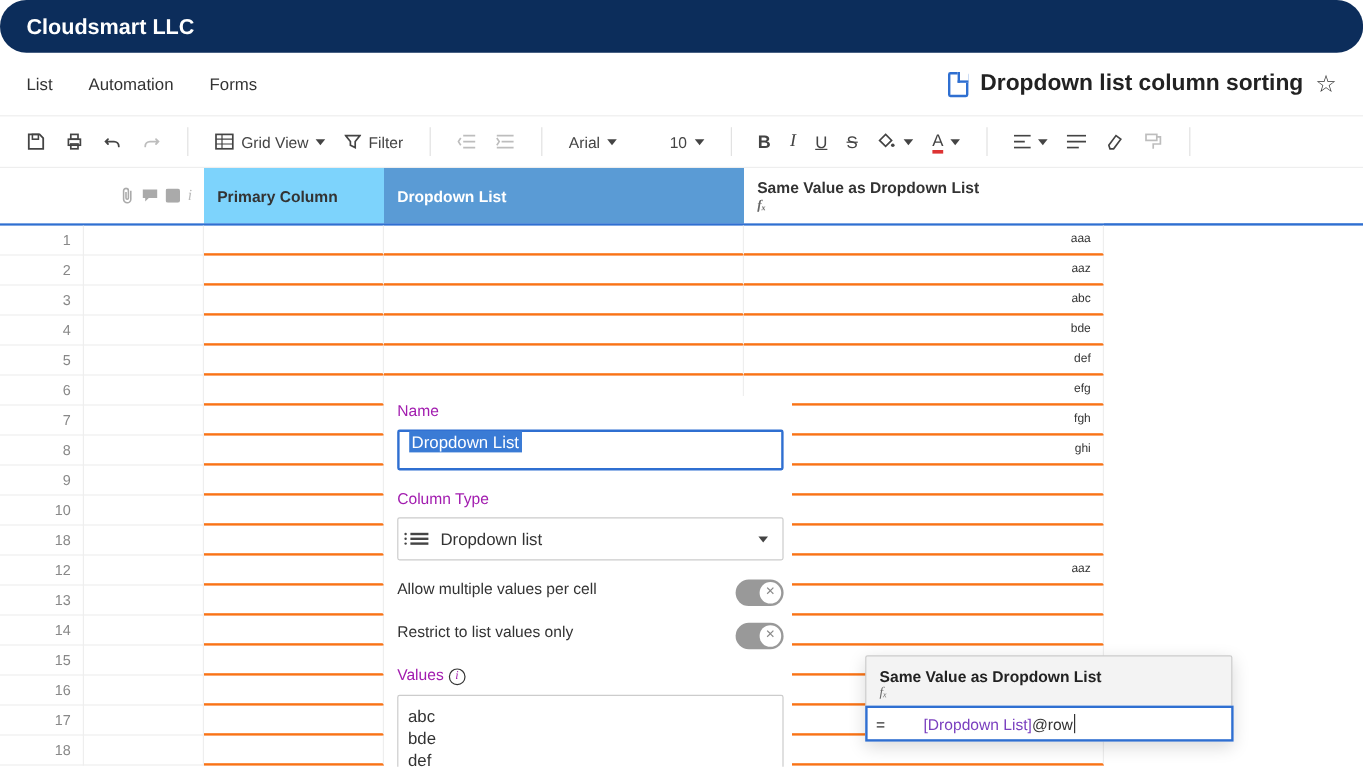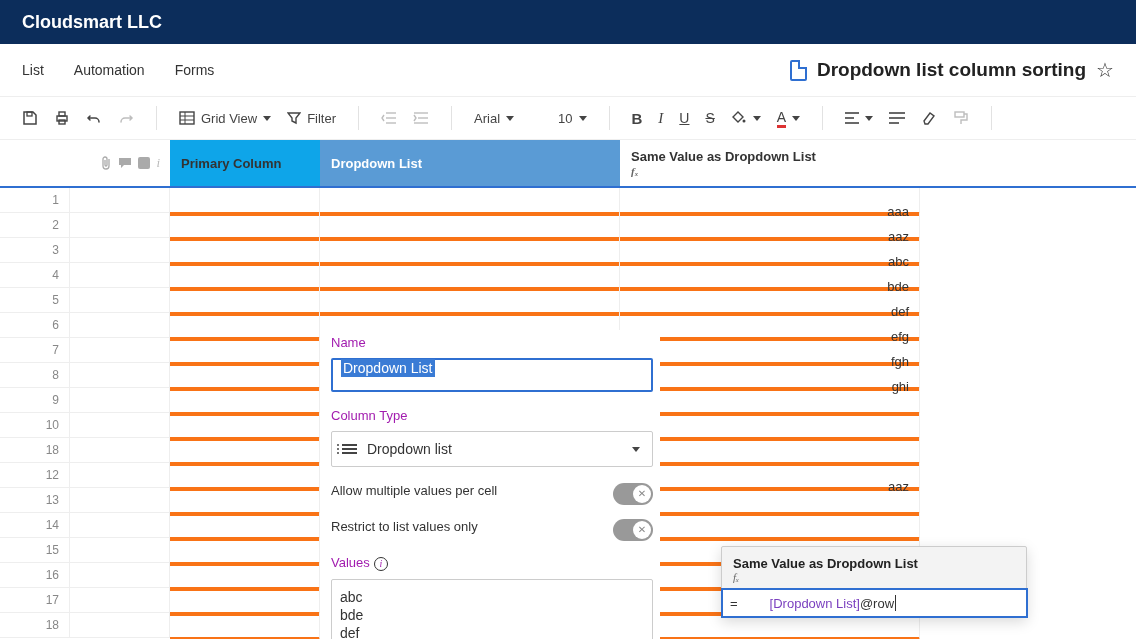--- a/index.html
+++ b/index.html
@@ -1,44 +1,44 @@
 <!DOCTYPE html>
 <html><head>
 <meta charset="utf-8">
 <style>
   *{box-sizing:border-box;margin:0;padding:0;font-family:Arial,Helvetica,sans-serif;}
   body{width:1136px;height:639px;background:#fff;overflow:hidden;font-size:13px;color:#333;}
-  .topbar{background:#0c2d5b;height:44px;display:flex;align-items:center;padding:0 22px;}
+  .topbar{background:#0c2d5b;height:44px;display:flex;align-items:center;padding:0 22px;border-radius:22px;}
   .topbar .brand{color:#fff;font-size:18px;font-weight:bold;}
   .menubar{height:52px;display:flex;align-items:center;padding:0 22px;justify-content:space-between;}
   .menubar .menus{display:flex;gap:30px;}
   .menubar .menus span{font-size:14px;color:#333;cursor:pointer;}
   .doc-title-wrap{display:flex;align-items:center;gap:10px;}
   .doc-title{font-size:19px;font-weight:bold;color:#222;}
   .doc-icon{width:17px;height:21px;border:2px solid #2f6fd1;border-radius:2px;position:relative;}
   .doc-icon::after{content:"";position:absolute;right:-2px;top:-2px;width:7px;height:7px;border-left:2px solid #2f6fd1;border-bottom:2px solid #2f6fd1;background:#fff;}
   .star{font-size:20px;color:#333;}
   .toolbar{height:44px;border-top:1px solid #eee;border-bottom:1px solid #eee;display:flex;align-items:center;padding:0 18px;gap:8px;}
   .toolbar .divider{width:1px;height:24px;background:#e2e2e2;margin:0 10px;}
   .tool-btn{display:flex;align-items:center;gap:6px;cursor:pointer;color:#444;font-size:13px;padding:0 4px;}
   .tool-btn svg{display:block;}
   .caret-down{width:0;height:0;border-left:4px solid transparent;border-right:4px solid transparent;border-top:5px solid #444;display:inline-block;}
   .grid-area{position:relative;}
   .col-headers{display:flex;height:46px;}
   .row-hdr-corner{width:170px;height:46px;display:flex;align-items:center;justify-content:flex-end;padding-right:10px;gap:6px;color:#aaa;background:#fff;}
   .col-header{height:46px;padding:6px 11px;font-size:13px;color:#333;border:none;display:flex;flex-direction:column;justify-content:center;}
-  .col-header.primary{width:150px;font-weight:bold;color:#333;background:#0ea5e9;}
+  .col-header.primary{width:150px;font-weight:bold;color:#333;background:#7dd3fc;}
   .col-header.dd{width:300px;background:#5a9bd5;color:#fff;font-weight:bold;}
   .col-header.same{width:300px;background:#fff;font-weight:bold;}
   .col-header .fx{font-family:serif;font-style:italic;font-size:11px;margin-top:1px;color:#666;}
   .rows{display:flex;flex-direction:column;border-top:2px solid #2f6fd1;}
   .row{display:flex;height:25px;}
   .row .rownum{width:70px;text-align:right;padding-right:10px;font-size:12px;color:#888;border-right:1px solid #eee;border-bottom:1px solid #eee;line-height:24px;}
   .row .spacer{width:100px;border-right:1px solid #eee;border-bottom:1px solid #eee;}
-  .row .cell{border-right:1px solid #eee;border-bottom:4px solid #f97316;line-height:24px;font-size:13px;padding:12px 10px;}
+  .row .cell{border-right:1px solid #eee;border-bottom:2px solid #f97316;line-height:24px;font-size:10px;padding:0 10px;}
   .row .cell.primary{width:150px;}
   .row .cell.dd{width:300px;}
   .row .cell.same{width:300px;text-align:right;color:#333;}
   
   .dialog{position:absolute;left:320px;top:190px;width:340px;background:#fff;border:1px solid #fff;padding:0 10px;z-index:20;}
   .dialog .lbl{font-size:13px;color:#a21caf;margin:4px 0 8px;}
   .dialog .name-input{width:322px;height:34px;border:2px solid #2f6fd1;border-radius:2px;padding:0 8px;font-size:14px;margin-bottom:16px;}
   .dialog .name-input .sel{background:#3a7bd5;color:#fff;padding:1px 2px;}
   .dialog .dropdown{width:322px;height:36px;border:1px solid #ccc;border-radius:2px;display:flex;align-items:center;padding:0 10px;gap:10px;font-size:14px;position:relative;margin-bottom:16px;}
   .dropdown .dd-caret{position:absolute;right:12px;top:15px;}

